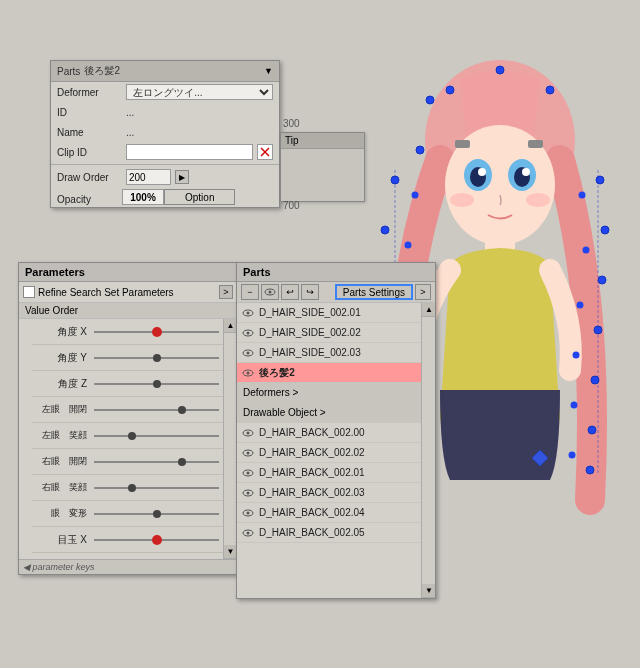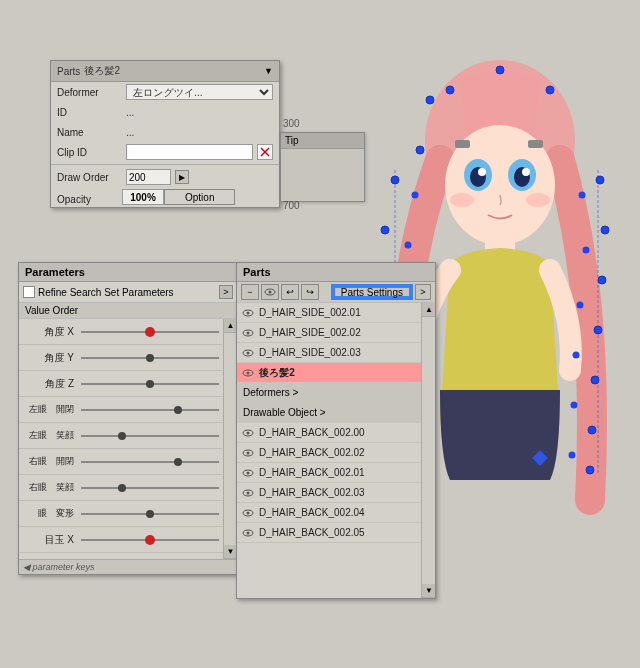--- a/index.html
+++ b/index.html
@@ -243,20 +243,21 @@
       background: #c8c4be;
       padding: 2px 6px;
       font-size: 10px;
       border-bottom: 1px solid #bbb;
     }
 
     .params-list {
       height: 240px;
       overflow: hidden;
       position: relative;
+      margin-left: 13px;
     }
 
     .params-row {
       display: flex;
       align-items: center;
       padding: 1px 4px;
       min-height: 26px;
       border-bottom: 1px solid #c0bcb6;
       gap: 3px;
     }
@@ -369,21 +370,21 @@
       justify-content: center;
       font-size: 9px;
       cursor: pointer;
     }
 
     .parts-settings-btn {
       margin-left: auto;
       height: 16px;
       padding: 0 6px;
       background: #c8c4be;
-      border: 4px solid #3b82f6;
+      border: 2px solid #3b82f6;
       font-size: 10px;
       cursor: pointer;
       display: flex;
       align-items: center;
     }
 
     .parts-expand-btn {
       width: 16px;
       height: 16px;
       background: #c8c4be;

